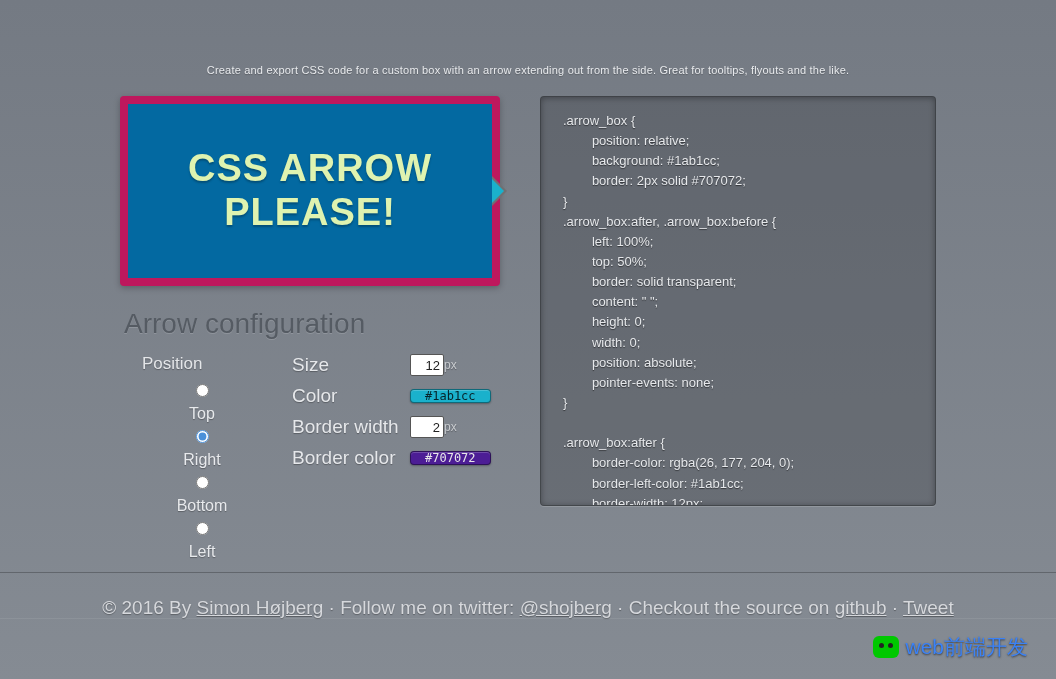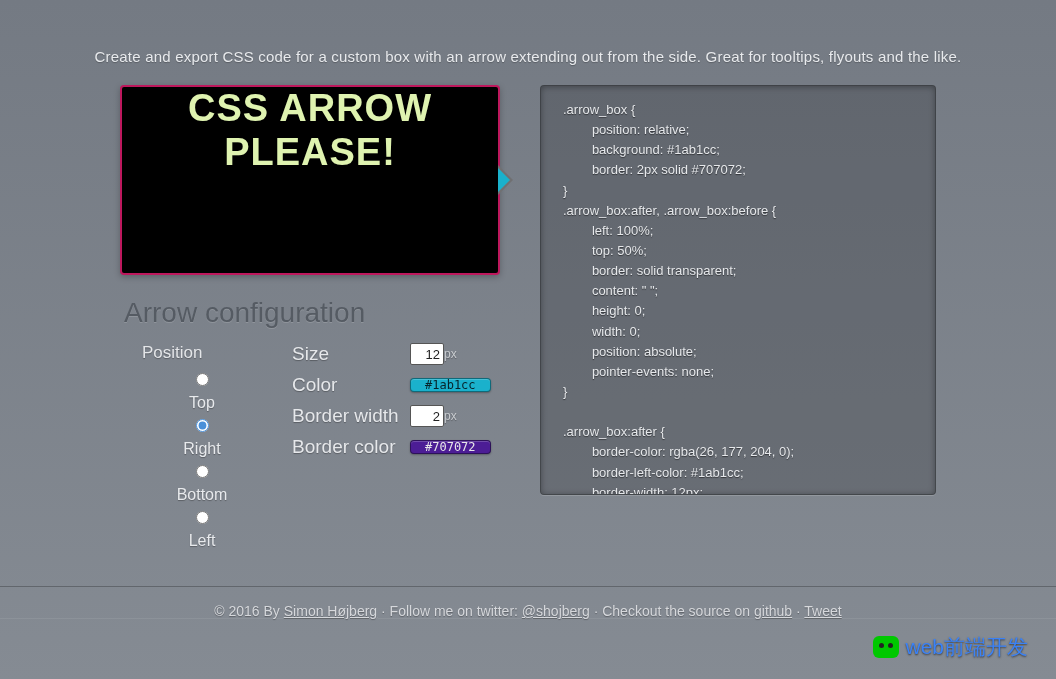--- a/index.html
+++ b/index.html
@@ -7,43 +7,44 @@
     width: 1056px;
     height: 679px;
     background: linear-gradient(180deg, #747a83 0%, #858b93 100%);
     font-family: "Segoe UI", "Helvetica Neue", Arial, sans-serif;
     color: #fff;
     overflow: hidden;
     position: relative;
   }
   .tagline {
     text-align: center;
-    font-size: 15px;
+    font-size: 11px;
     color: #e8eaed;
-    padding: 48px 20px 20px;
+    padding: 64px 20px 20px;
     text-shadow: 0 1px 1px rgba(0,0,0,.25);
     font-weight: 300;
     letter-spacing: .2px;
   }
   .wrap {
     display: flex;
     padding: 0 120px;
     gap: 40px;
   }
   .left {
     width: 380px;
     flex: none;
   }
   .arrow-box {
     position: relative;
-    background: #000000;
-    border: 2px solid #be185d;
+    background: #0369a1;
+    border: 8px solid #be185d;
     height: 190px;
     border-radius: 4px;
     display: flex;
+    align-items: center;
     justify-content: center;
     box-shadow: 0 2px 6px rgba(0,0,0,.25);
   }
   .arrow-box::after, .arrow-box::before {
     left: 100%;
     top: 50%;
     border: solid transparent;
     content: " ";
     height: 0; width: 0;
     position: absolute;
@@ -166,23 +167,23 @@
     overflow: hidden;
     height: 410px;
   }
   .footer {
     position: absolute;
     bottom: 60px;
     left: 0; right: 0;
     border-top: 1px solid rgba(0,0,0,.25);
     box-shadow: 0 -1px 0 rgba(255,255,255,.08) inset;
     text-align: center;
-    font-size: 14px;
+    font-size: 19px;
     color: #d6d8dc;
-    padding-top: 16px;
+    padding-top: 24px;
     text-shadow: 0 1px 1px rgba(0,0,0,.3);
   }
   .footer a { color: #d6d8dc; text-decoration: underline; cursor: pointer; }
   .watermark {
     position: absolute;
     right: 28px;
     bottom: 18px;
     display: flex;
     align-items: center;
     gap: 6px;

